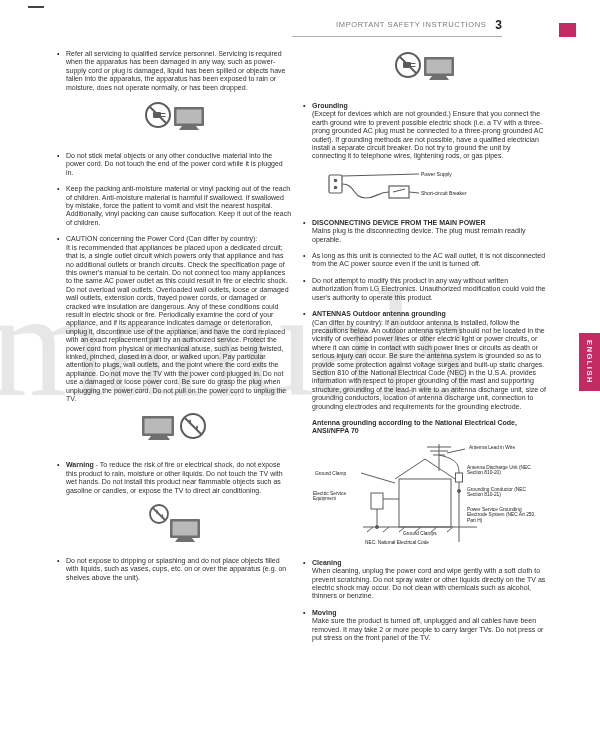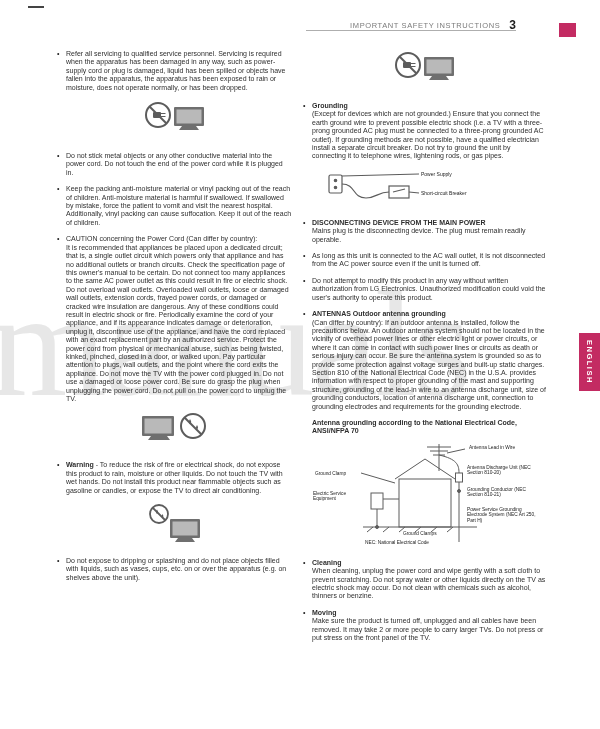--- a/index.html
+++ b/index.html
@@ -1,22 +1,22 @@
 <!DOCTYPE html>
 <html><head>
 <meta charset="utf-8">
 <style>
   html,body{margin:0;padding:0}
   body{width:600px;height:729px;background:#ffffff;position:relative;overflow:hidden;
        font-family:"Liberation Sans",sans-serif;}
   .crop-mark{position:absolute;left:28px;top:6px;width:16px;height:2px;background:#444;z-index:2}
   .watermark{position:absolute;left:-10px;top:258px;font-family:"Liberation Serif",serif;
              font-size:150px;color:#e7e7e7;white-space:nowrap;z-index:0;letter-spacing:-3px}
-  .header{position:absolute;left:306px;top:20px;width:210px;display:flex;justify-content:flex-end;
-          align-items:flex-end;gap:9px;border-bottom:1px solid #aeaeae;padding-bottom:0;z-index:2}
+  .header{position:absolute;left:292px;top:20px;width:210px;display:flex;justify-content:flex-end;
+          gap:9px;border-bottom:1px solid #aeaeae;padding-bottom:6px;z-index:2}
   .header-title{font-size:7.5px;color:#7a7a7a;letter-spacing:.6px}
   .header-page{font-size:12px;font-weight:bold;color:#1b1b1b;line-height:10px}
   .accent-square{position:absolute;top:23px;right:24px;width:17px;height:14px;z-index:2}
   .side-tab{position:absolute;right:0;top:333px;width:21px;height:58px;z-index:2;
             display:flex;align-items:center;justify-content:center}
   .side-tab span{writing-mode:vertical-rl;font-size:7.5px;font-weight:bold;color:#fff;letter-spacing:1.5px}
   .col{position:absolute;z-index:1}
   .col-left{left:57px;top:50px;width:235px}
   .col-right{left:303px;top:46px;width:243px}
   .item{display:flex;gap:4px;margin-bottom:8px}

